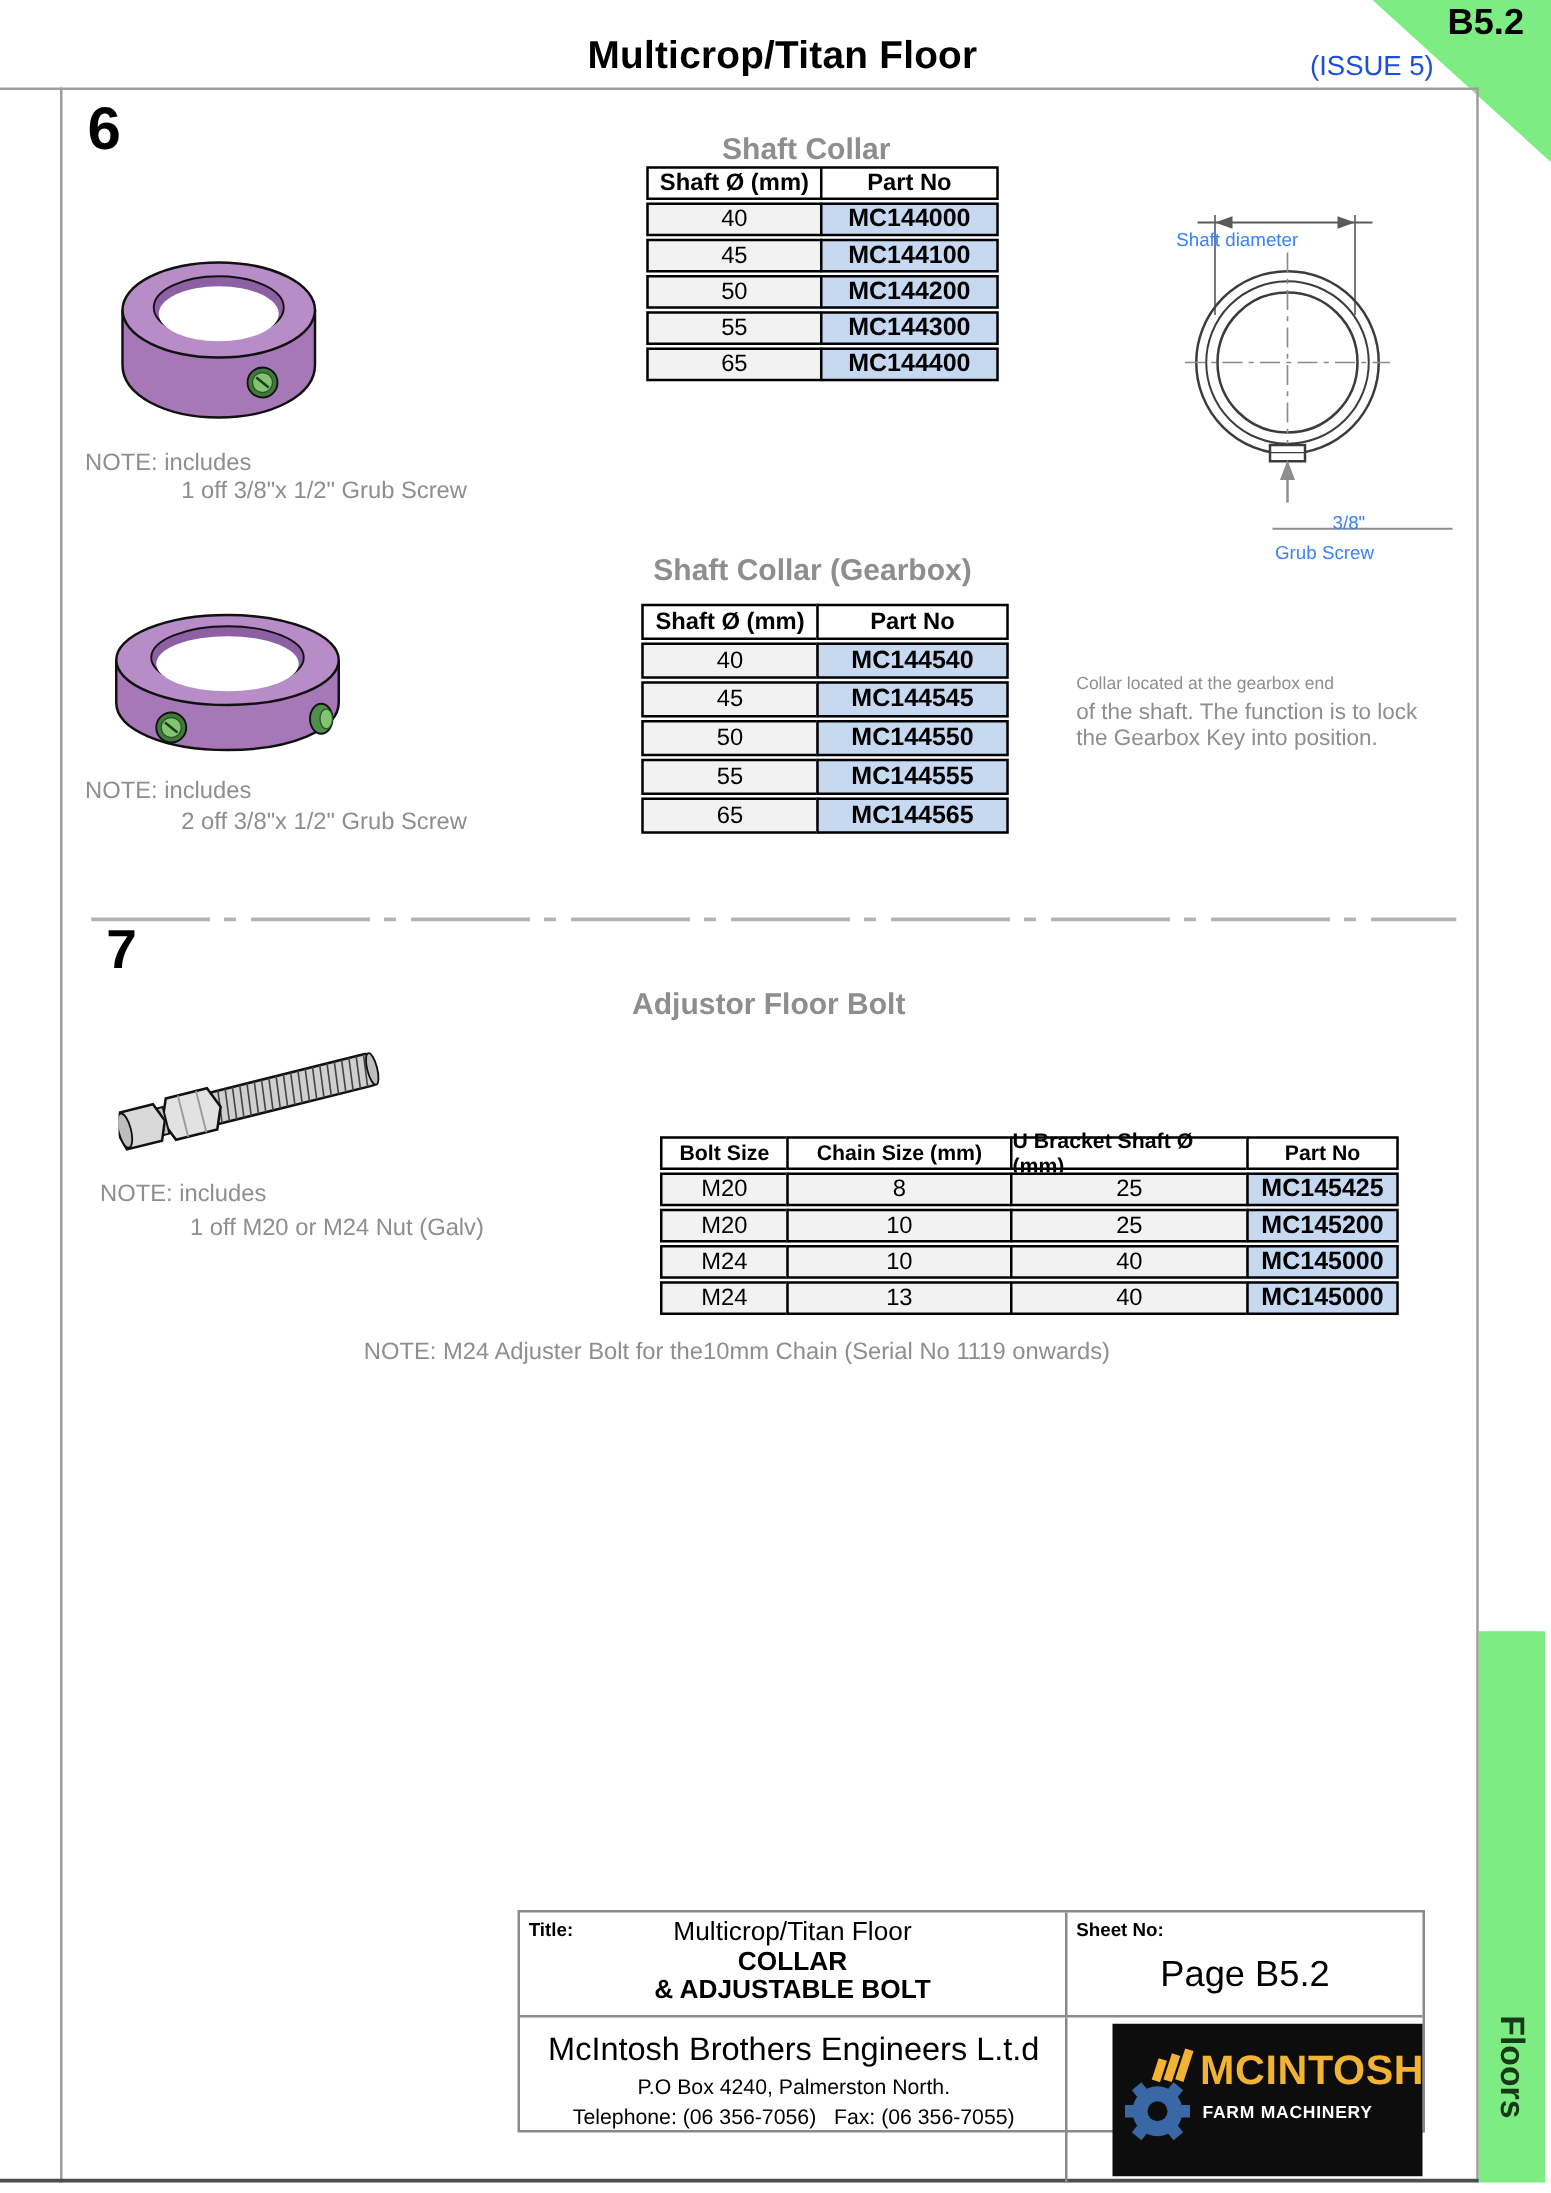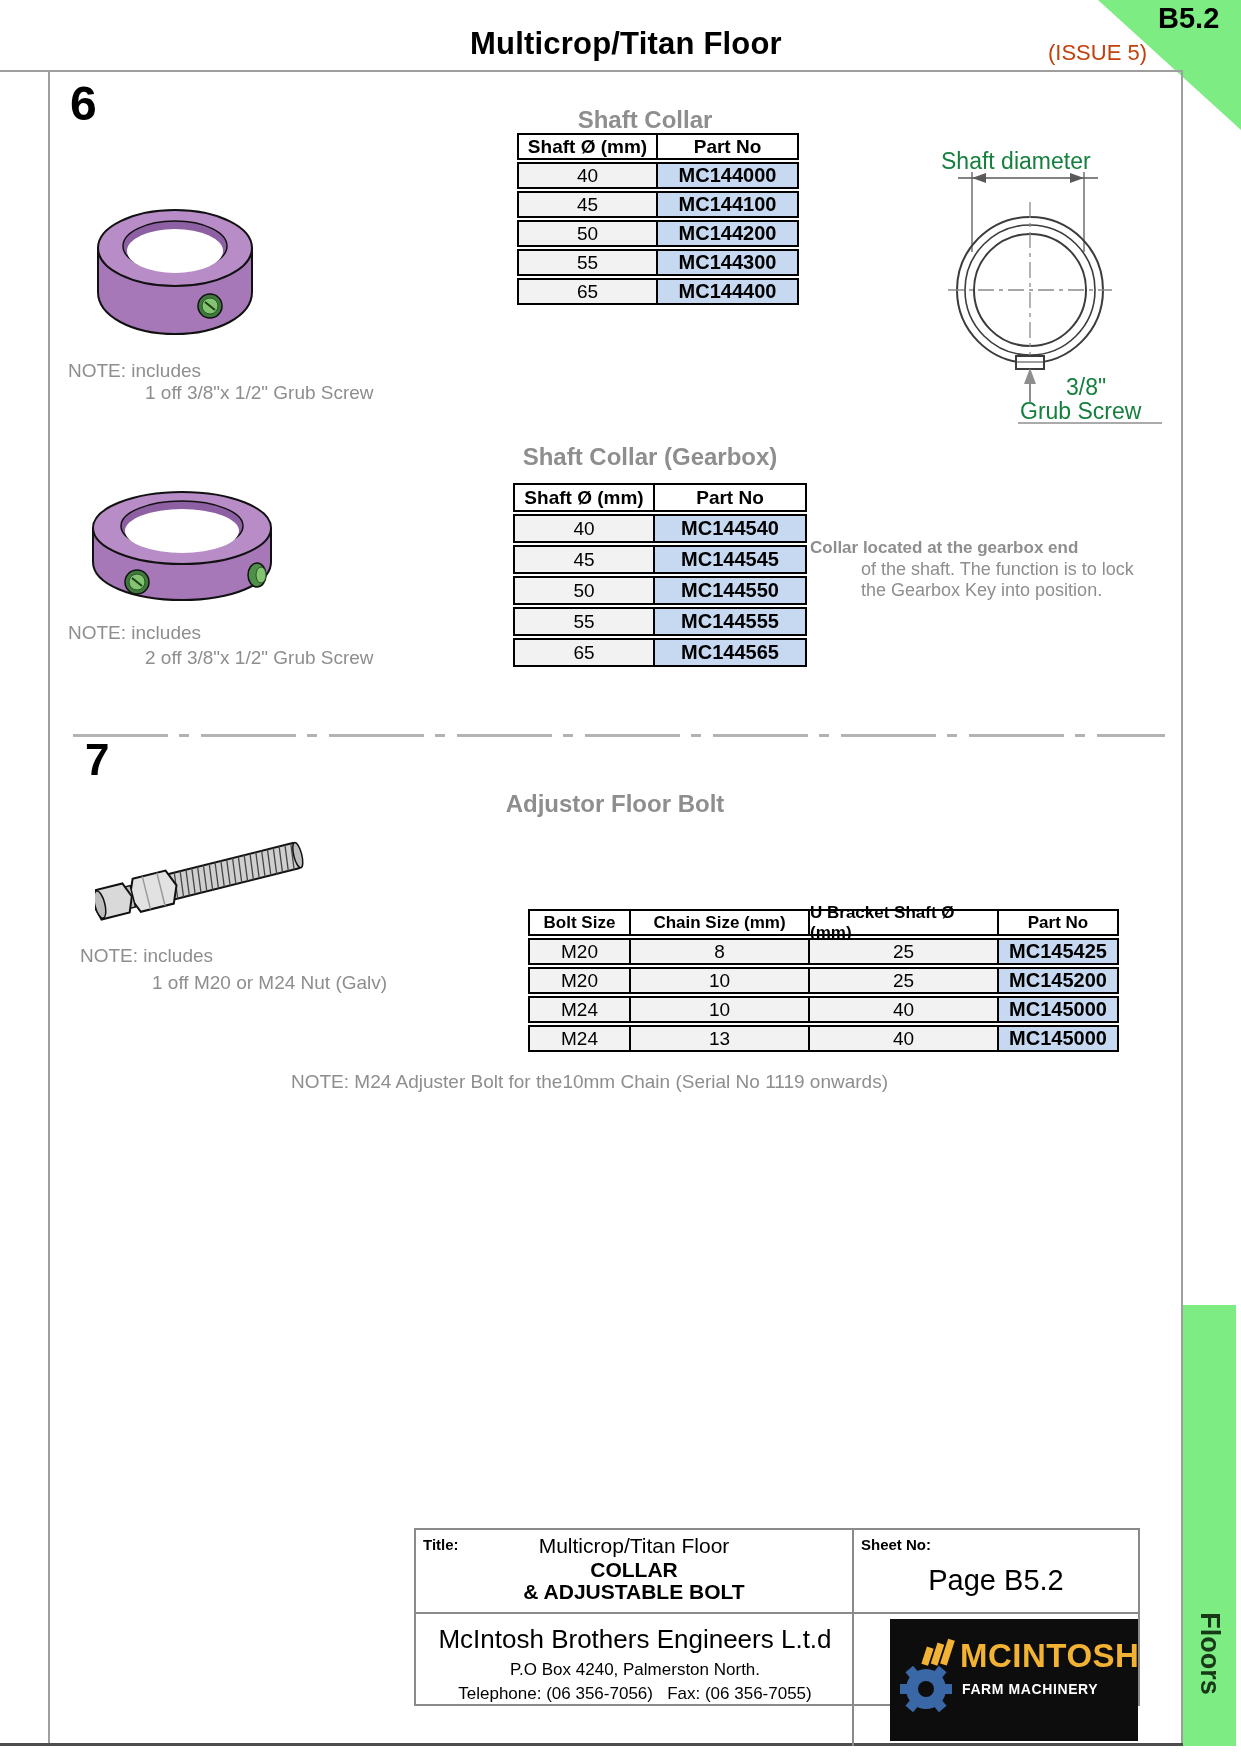--- a/index.html
+++ b/index.html
@@ -4,21 +4,21 @@
 <style>
   html,body{margin:0;padding:0;background:#fff;}
   #page{position:relative;width:1241px;height:1754px;background:#fff;overflow:hidden;
         font-family:"Liberation Sans",sans-serif;color:#000;}
   .abs{position:absolute;}
   
   .rule{position:absolute;background:#9e9e9e;}
   .rule.dark{background:#4d4d4d;}
   
   .page-title{font-size:31px;font-weight:bold;letter-spacing:.2px;}
-  .issue{font-size:22px;color:#c2410c;}
+  .issue{font-size:22px;color:#1d4ed8;}
   .sec-num{font-size:48px;font-weight:bold;line-height:1;}
   .sec-head{font-size:24px;font-weight:bold;color:#8e8e8e;text-align:center;width:300px;}
   .note{font-size:19px;color:#8e8e8e;white-space:pre;}
   
   .corner-tri{position:absolute;left:1098px;top:0;width:143px;height:130px;
       clip-path:polygon(0 0,100% 0,100% 100%);background:#7dec83;}
   .corner-lbl{position:absolute;left:1158px;top:2px;font-size:29px;font-weight:bold;}
   
   .side-bar{position:absolute;left:1183px;top:1305px;width:53px;height:441px;background:#7dec83;}
   .side-lbl{position:absolute;left:1183px;top:1560px;width:53px;height:186px;
@@ -34,21 +34,21 @@
   .thead .tcell{background:#fff;font-weight:bold;}
   .tcell.part{background:#c6d9f1;font-weight:bold;font-size:20px;}
   .t12 .c0{width:141px;} .t12 .c1{width:143px;}
   .t2x .c0{width:142px;} .t2x .c1{width:154px;} .t2x .tcell{height:29px;}
   .t3 .c0{width:103px;} .t3 .c1{width:181px;} .t3 .c2{width:191px;} .t3 .c3{width:122px;}
   .t3 .thead .tcell{font-size:17px;}
   
   .divider{position:absolute;left:73px;top:734px;width:1092px;height:3px;
      background:repeating-linear-gradient(90deg,#b3b3b3 0 95px,transparent 95px 106px,#b3b3b3 106px 116px,transparent 116px 128px);}
   
-  .diag-lbl{font-size:23px;color:#15803d;white-space:nowrap;}
+  .diag-lbl{font-size:15px;color:#3b82f6;white-space:nowrap;margin-top:36px;}
   
   .tblock{position:absolute;left:414px;top:1528px;width:726px;height:178px;
      border:2px solid #8a8a8a;box-sizing:border-box;}
   .tb-row1{position:absolute;left:0;top:0;width:100%;height:84px;border-bottom:2px solid #8a8a8a;box-sizing:border-box;}
   .tb-colA{position:absolute;left:0;top:0;width:438px;height:100%;border-right:2px solid #8a8a8a;box-sizing:border-box;}
   .tb-colB{position:absolute;left:438px;top:0;right:0;height:100%;}
   .tb-label{position:absolute;left:7px;top:6px;font-size:15px;font-weight:bold;}
   .tb-title{position:absolute;left:0;top:4px;width:100%;text-align:center;font-size:21px;}
   .tb-sub1{position:absolute;left:0;top:28px;width:100%;text-align:center;font-size:21px;font-weight:bold;}
   .tb-sub2{position:absolute;left:0;top:50px;width:100%;text-align:center;font-size:21px;font-weight:bold;}
@@ -160,21 +160,21 @@
       <div class="trow">
         <div class="tcell c0">55</div>
         <div class="tcell c1 part">MC144555</div>
       </div>
       <div class="trow">
         <div class="tcell c0">65</div>
         <div class="tcell c1 part">MC144565</div>
       </div>
     </div>
 
-  <div class="abs note" style="left:810px;top:538px;font-size:17px;font-weight:bold;">Collar located at the gearbox end</div>
+  <div class="abs note" style="left:861px;top:538px;font-size:14px;">Collar located at the gearbox end</div>
   <div class="abs note" style="left:861px;top:559px;font-size:18px;">of the shaft. The function is to lock</div>
   <div class="abs note" style="left:861px;top:580px;font-size:18px;">the Gearbox Key into position.</div>
 
   <svg class="abs" style="left:85px;top:470px;" width="195" height="150" viewBox="0 0 195 150">
     <path d="M8,58 L8,92 C8,114 47,130 97,130 C147,130 186,114 186,92 L186,58" fill="#a678b8" stroke="#111" stroke-width="2"></path>
     <ellipse cx="97" cy="58" rx="89" ry="36" fill="#b78cc7" stroke="#111" stroke-width="2"></ellipse>
     <ellipse cx="97" cy="56" rx="61" ry="25" fill="#8d5fa3" stroke="#111" stroke-width="1.5"></ellipse>
     <ellipse cx="97" cy="61" rx="57" ry="22" fill="#ffffff"></ellipse>
     <circle cx="52" cy="112" r="12" fill="#3f7a3c" stroke="#111" stroke-width="1.5"></circle>
     <circle cx="52" cy="112" r="8" fill="#82c46f" stroke="#2a5428" stroke-width="1"></circle>

